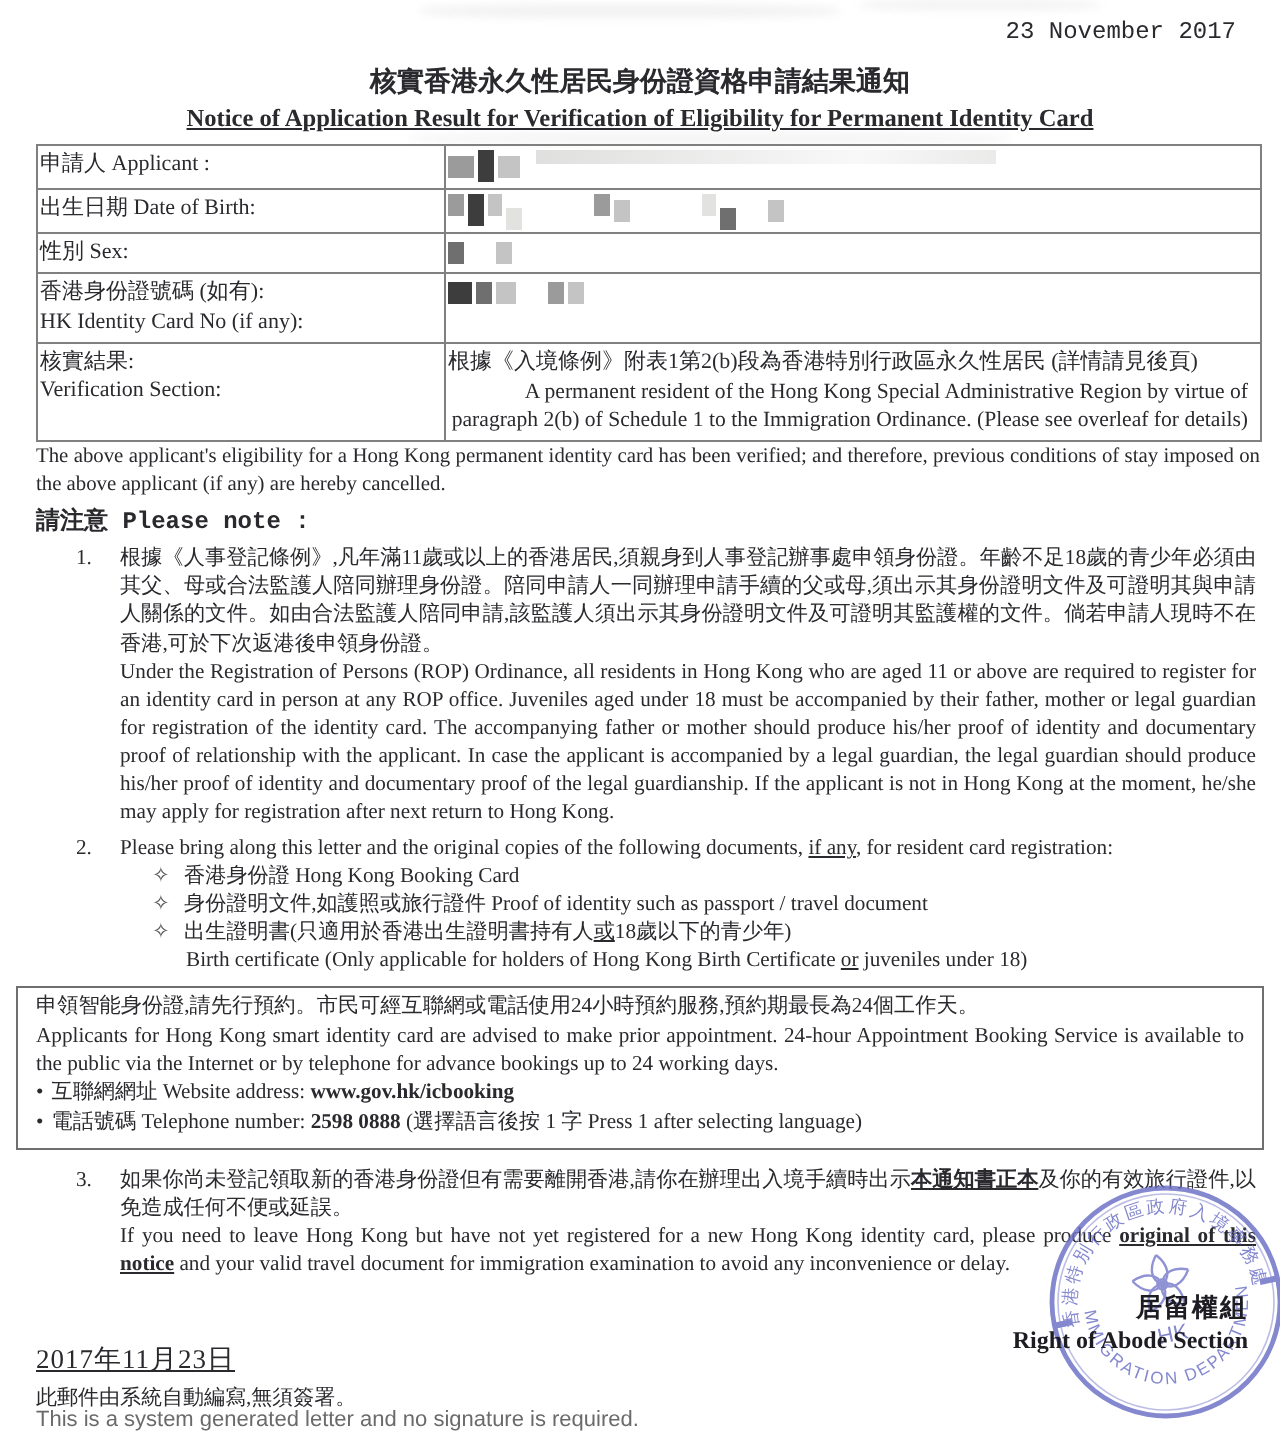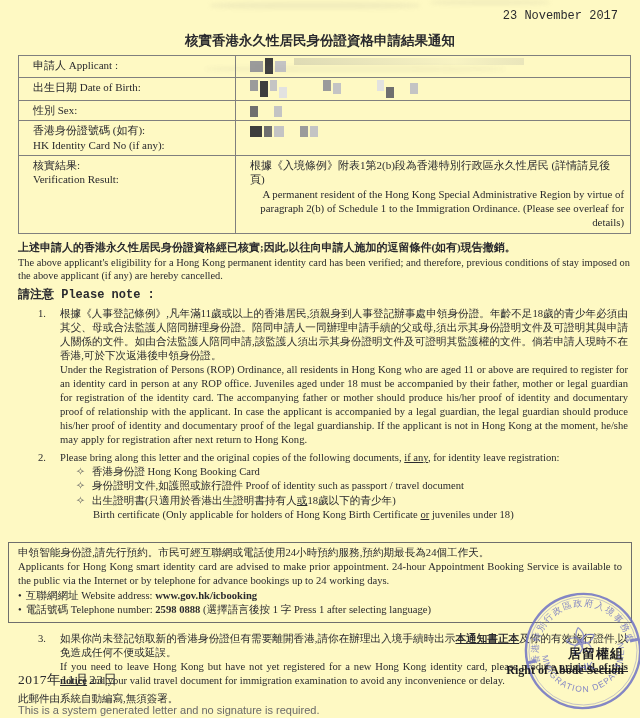--- a/index.html
+++ b/index.html
@@ -1,31 +1,31 @@
 <!DOCTYPE html>
 <html><head>
 <meta charset="utf-8">
 <style>
   html,body{margin:0;padding:0;background:#e9e9e7;}
-  .page{position:relative;width:640px;height:718px;margin:0 auto;background:#fef9c3;
+  .page{position:relative;width:640px;height:718px;margin:0 auto;background:#ffffff;
         font-family:"Liberation Serif",serif;color:#2a2a2e;overflow:hidden;}
   
   .smudge{position:absolute;background:rgba(130,130,128,.10);border-radius:40%;filter:blur(2px);}
   .sm1{left:210px;top:2px;width:210px;height:7px;}
   .sm2{left:430px;top:0px;width:120px;height:5px;}
   .sm3{left:205px;top:66px;width:300px;height:6px;opacity:.8;}
 
   .date-line{padding:10px 22px 0 0;text-align:right;font-family:"Liberation Mono",monospace;
              font-size:12px;line-height:1;}
   .title-zh{margin-top:10px;text-align:center;font-weight:bold;font-size:13.5px;}
   .title-en{margin-top:2px;text-align:center;font-weight:bold;font-size:12.3px;text-decoration:underline;}
 
   table.info{border-collapse:collapse;margin:5px 0 0 18px;width:613px;}
   table.info,table.info td{border:1.4px solid #80807e;}
-  table.info td{padding:2px 6px 3px 14px;font-size:11px;line-height:1.3;vertical-align:top;}
+  table.info td{padding:2px 6px 3px 1px;font-size:11px;line-height:1.3;vertical-align:top;}
   td.lbl{width:196px;}
   .result-zh{font-size:11px;}
   .result-en{font-size:10.8px;margin-top:1px;text-align:right;}
 
   
   .rd{white-space:nowrap;}
   .sq{display:inline-block;width:8px;height:11px;margin-right:2px;vertical-align:middle;}
   .g1{background:#3d3d3d;} .g2{background:#6f6f6f;} .g3{background:#9b9b9b;}
   .g4{background:#c4c4c4;} .g5{background:#e2e2e0;}
   .tall{height:16px;} .dn{position:relative;top:4px;} .up{position:relative;top:-3px;}
@@ -40,50 +40,51 @@
   .note{display:flex;margin:4px 12px 0 38px;font-size:10.6px;line-height:1.33;}
   .note .num{width:22px;flex:none;}
   .note .body{flex:1;}
   .note p{margin:0;text-align:justify;}
   .docline{padding-left:16px;}
   .docline .bul{display:inline-block;width:16px;color:#55555a;}
   .doc-en-indent{padding-left:33px;}
   .u{text-decoration:underline;}
   .bu{font-weight:bold;text-decoration:underline;}
 
-  .appt-box{margin:20px 8px 0 8px;border:1.6px solid #6f6f6d;padding:3px 9px 5px 9px;
+  .appt-box{margin:5px 8px 0 8px;border:1.6px solid #6f6f6d;padding:3px 9px 5px 9px;
             font-size:10.6px;line-height:1.35;}
   .appt-box p{margin:0;text-align:justify;}
   .bold{font-weight:bold;}
   .blt{margin-right:4px;}
 
   .note3{margin-top:9px;position:relative;z-index:2;}
 
   .roa{position:absolute;right:16px;top:645px;text-align:right;z-index:4;color:#1c1c22;}
   .roa .zh{font-size:13px;font-weight:bold;letter-spacing:1px;}
   .roa .en{font-size:12px;font-weight:bold;}
 
   .stamp{position:absolute;left:508px;top:576px;z-index:3;opacity:.82;}
 
-  .footer-date{position:absolute;left:18px;top:671px;font-size:13.5px;letter-spacing:.5px;}
+  .footer-date{position:absolute;left:18px;top:671px;font-size:13.5px;letter-spacing:.5px;text-decoration:underline;}
   .footer-zh{position:absolute;left:18px;top:692px;font-size:10.5px;}
   .footer-en{position:absolute;left:18px;top:704px;font-size:11px;color:#6a6a6a;
              font-family:Liberation Sans, sans-serif;}
 </style>
 </head>
 <body>
 
 <div class="page">
   <div class="smudge sm1"></div>
   <div class="smudge sm2"></div>
   <div class="smudge sm3"></div>
 
   <div class="date-line">23 November 2017</div>
 
   <div class="title-zh">核實香港永久性居民身份證資格申請結果通知</div>
+  <div class="title-en">Notice of Application Result for Verification of Eligibility for Permanent Identity Card</div>
 
   <table class="info">
     <tbody>
         <tr>
       <td class="lbl">申請人 Applicant :</td>
       <td>
         <span class="rd"><i class="sq g3" style="width:13px"></i><i class="sq g1 tall"></i><i class="sq g4" style="width:11px"></i><span class="smear"></span></span>
       </td>
     </tr>
     <tr>
@@ -103,47 +104,46 @@
         <div>香港身份證號碼 (如有):</div>
         <div>HK Identity Card No (if any):</div>
       </td>
       <td>
         <span class="rd"><i class="sq g1" style="width:12px"></i><i class="sq g2"></i><i class="sq g4" style="width:10px"></i><span class="gap"></span><i class="sq g3"></i><i class="sq g4"></i></span>
       </td>
     </tr>
     <tr>
       <td class="lbl">
         <div>核實結果:</div>
-        <div>Verification Result:</div>
+        <div>Verification Section:</div>
       </td>
       <td>
         <div class="result-zh">根據《入境條例》附表1第2(b)段為香港特別行政區永久性居民 (詳情請見後頁)</div>
         <div class="result-en">A permanent resident of the Hong Kong Special Administrative Region by virtue of paragraph 2(b) of Schedule 1 to the Immigration Ordinance. (Please see overleaf for details)</div>
       </td>
     </tr>
   </tbody>
     </table>
 
-  <div class="cancel-zh">上述申請人的香港永久性居民身份證資格經已核實;因此,以往向申請人施加的逗留條件(如有)現告撤銷。</div>
   <div class="cancel-en">The above applicant's eligibility for a Hong Kong permanent identity card has been verified; and therefore, previous conditions of stay imposed on the above applicant (if any) are hereby cancelled.</div>
 
   <div class="please-note">請注意 Please note :</div>
 
   <div class="note">
     <div class="num">1.</div>
     <div class="body">
       <p>根據《人事登記條例》,凡年滿11歲或以上的香港居民,須親身到人事登記辦事處申領身份證。年齡不足18歲的青少年必須由其父、母或合法監護人陪同辦理身份證。陪同申請人一同辦理申請手續的父或母,須出示其身份證明文件及可證明其與申請人關係的文件。如由合法監護人陪同申請,該監護人須出示其身份證明文件及可證明其監護權的文件。倘若申請人現時不在香港,可於下次返港後申領身份證。</p>
       <p>Under the Registration of Persons (ROP) Ordinance, all residents in Hong Kong who are aged 11 or above are required to register for an identity card in person at any ROP office. Juveniles aged under 18 must be accompanied by their father, mother or legal guardian for registration of the identity card. The accompanying father or mother should produce his/her proof of identity and documentary proof of relationship with the applicant. In case the applicant is accompanied by a legal guardian, the legal guardian should produce his/her proof of identity and documentary proof of the legal guardianship. If the applicant is not in Hong Kong at the moment, he/she may apply for registration after next return to Hong Kong.</p>
     </div>
   </div>
 
   <div class="note">
     <div class="num">2.</div>
     <div class="body">
-      <p><span>Please bring along this letter and the original copies of the following documents, </span><span class="u">if any</span><span>, for identity leave registration:</span></p>
+      <p><span>Please bring along this letter and the original copies of the following documents, </span><span class="u">if any</span><span>, for resident card registration:</span></p>
       <p class="docline"><span class="bul">✧</span><span>香港身份證 Hong Kong Booking Card</span></p>
       <p class="docline"><span class="bul">✧</span><span>身份證明文件,如護照或旅行證件 Proof of identity such as passport / travel document</span></p>
       <p class="docline"><span class="bul">✧</span><span>出生證明書(只適用於香港出生證明書持有人</span><span class="u">或</span><span>18歲以下的青少年)</span></p>
       <p class="doc-en-indent"><span>Birth certificate (Only applicable for holders of Hong Kong Birth Certificate </span><span class="u">or</span><span> juveniles under 18)</span></p>
     </div>
   </div>
 
   <div class="appt-box">
     <p>申領智能身份證,請先行預約。市民可經互聯網或電話使用24小時預約服務,預約期最長為24個工作天。</p>
     <p>Applicants for Hong Kong smart identity card are advised to make prior appointment.  24-hour Appointment Booking Service is available to the public via the Internet or by telephone for advance bookings up to 24 working days.</p>

